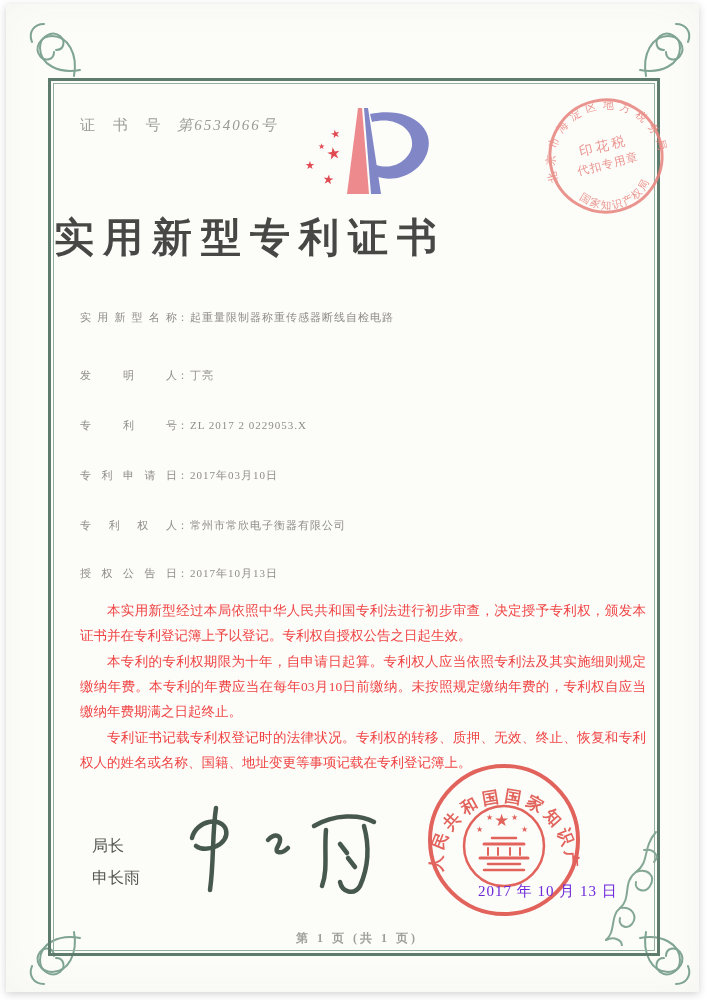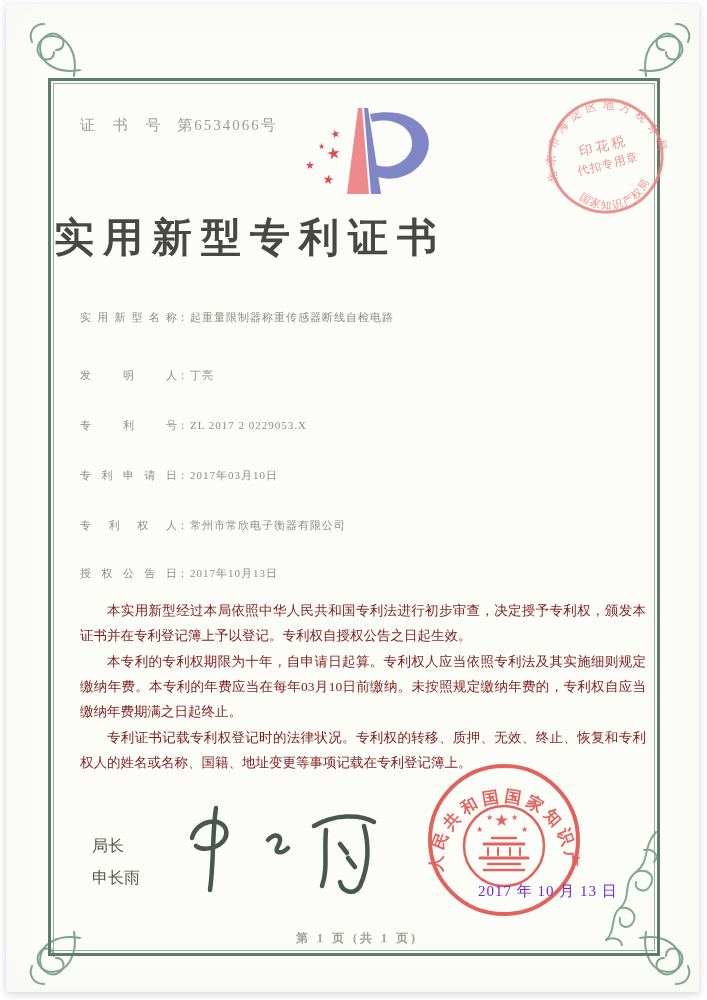--- a/index.html
+++ b/index.html
@@ -5,30 +5,30 @@
   html,body{margin:0;padding:0;background:#ffffff;}
   .stage{position:relative;width:707px;height:1000px;background:#ffffff;overflow:hidden;
          font-family:"Liberation Serif","DejaVu Serif",serif;}
   .paper{position:absolute;left:6px;top:4px;right:8px;bottom:8px;background:#fcfcf9;
          box-shadow:0 2px 8px rgba(0,0,0,.18), inset 0 0 40px rgba(120,130,120,.05);}
   .frame{position:absolute;left:42px;top:74px;width:606px;height:872px;
          border:3px solid #5d7c6e;}
   .frame-inner{position:absolute;inset:2px;border:1px solid #93af9f;}
   .certline{position:absolute;left:74px;top:112px;font-size:15px;color:#9a9a96;}
   .certline .lbl{letter-spacing:7px;font-family:Liberation Serif, serif;}
-  .certline .num{margin-left:6px;letter-spacing:2px;}
+  .certline .num{margin-left:6px;letter-spacing:2px;font-style:italic;}
   .logo{position:absolute;left:282px;top:98px;}
   .title{position:absolute;left:48px;top:206px;width:606px;text-align:left;
          font-size:40px;font-weight:700;letter-spacing:9px;color:#474745;}
   .field{position:absolute;left:74px;font-size:11px;color:#8f8d88;white-space:nowrap;}
   .flabel{display:inline-block;width:97px;text-align:justify;text-align-last:justify;}
   .fsep{margin:0 2px 0 0;}
   .fval{letter-spacing:1px;}
   .f0{top:306px}.f1{top:364px}.f2{top:414px}.f3{top:464px}.f4{top:514px}.f5{top:562px}
-  .body{position:absolute;left:74px;top:594px;width:566px;color:#7f1d1d;
+  .body{position:absolute;left:74px;top:594px;width:566px;color:#ef4444;
         font-size:13.5px;line-height:25px;text-align:justify;}
   .body p{margin:0 0 1px 0;text-indent:2em;}
   .issuer{position:absolute;left:86px;top:826px;font-size:16px;color:#57575१;color:#575751;line-height:32px;}
   .sig{position:absolute;left:170px;top:796px;}
   .seal-main{position:absolute;left:408px;top:748px;opacity:.92;}
   .seal-date{position:absolute;left:424px;top:878px;font-size:15px;color:#6d28d9;
              letter-spacing:1px;white-space:nowrap;margin-left:48px;}
   .seal-tax{position:absolute;left:518px;top:64px;opacity:.85;}
   .flourish{position:absolute;}
   .footer{position:absolute;left:48px;top:926px;width:606px;text-align:center;

